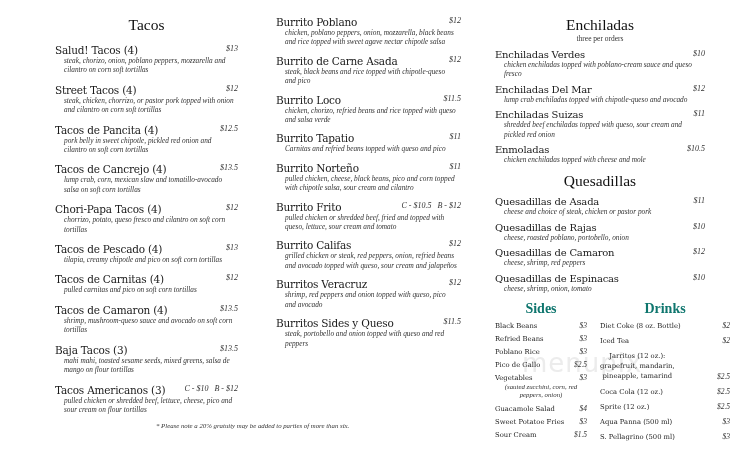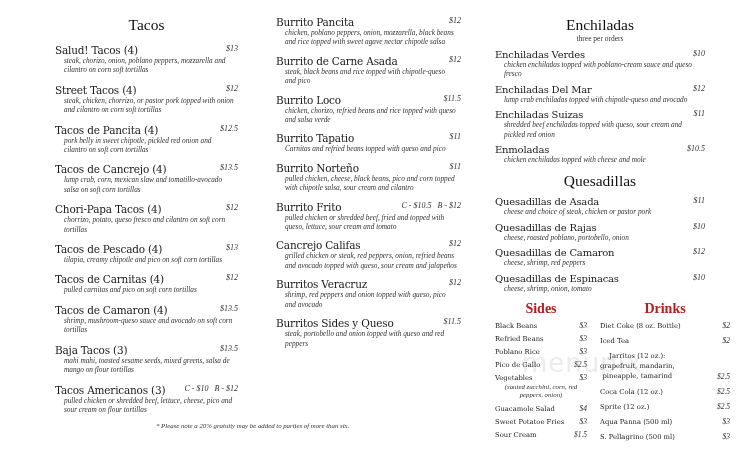--- a/index.html
+++ b/index.html
@@ -70,21 +70,21 @@
 
     .quesadillas-title { margin-top: 8px; margin-bottom: 6px; }
 
     .bottom-grid { position: absolute; left: 495px; top: 301px; width: 235px; z-index: 1; }
     .sides { position: absolute; left: 0; top: 0; width: 92px; }
     .drinks { position: absolute; left: 105px; top: 0; width: 130px; }
     .mini-title {
       font-family: "Liberation Serif", serif;
       font-size: 14px;
       text-align: center;
-      color: #b91c1c;
+      color: #0f766e;
       margin-bottom: 4px;
     }
     .mini-row { display: flex; justify-content: space-between; align-items: baseline; margin-bottom: 4px; }
     .mini-name {
       font-family: "DejaVu Serif", serif;
       font-size: 6.8px;
       color: #222;
     }
     .mini-price {
       font-family: "Liberation Serif", serif;
@@ -191,21 +191,21 @@
         <span class="item-name">Tacos Americanos (3)</span>
         <span class="item-price">C - $10   B - $12</span>
       </div>
       <div class="item-desc">pulled chicken or shredded beef, lettuce, cheese, pico and sour cream on flour tortillas</div>
     </div>
 </div>
 
 <div class="col col-burritos">
   <div class="item">
       <div class="item-head">
-        <span class="item-name">Burrito Pancita</span>
+        <span class="item-name">Burrito Poblano</span>
         <span class="item-price">$12</span>
       </div>
       <div class="item-desc">chicken, poblano peppers, onion, mozzarella, black beans and rice topped with sweet agave nectar chipotle salsa</div>
     </div>
   <div class="item">
       <div class="item-head">
         <span class="item-name">Burrito de Carne Asada</span>
         <span class="item-price">$12</span>
       </div>
       <div class="item-desc">steak, black beans and rice topped with chipotle-queso and pico</div>
@@ -233,21 +233,21 @@
     </div>
   <div class="item">
       <div class="item-head">
         <span class="item-name">Burrito Frito</span>
         <span class="item-price">C - $10.5   B - $12</span>
       </div>
       <div class="item-desc">pulled chicken or shredded beef, fried and topped with queso, lettuce, sour cream and tomato</div>
     </div>
   <div class="item">
       <div class="item-head">
-        <span class="item-name">Cancrejo Califas</span>
+        <span class="item-name">Burrito Califas</span>
         <span class="item-price">$12</span>
       </div>
       <div class="item-desc">grilled chicken or steak, red peppers, onion, refried beans and avocado topped with queso, sour cream and jalapeños</div>
     </div>
   <div class="item">
       <div class="item-head">
         <span class="item-name">Burritos Veracruz</span>
         <span class="item-price">$12</span>
       </div>
       <div class="item-desc">shrimp, red peppers and onion topped with queso, pico and avocado</div>

